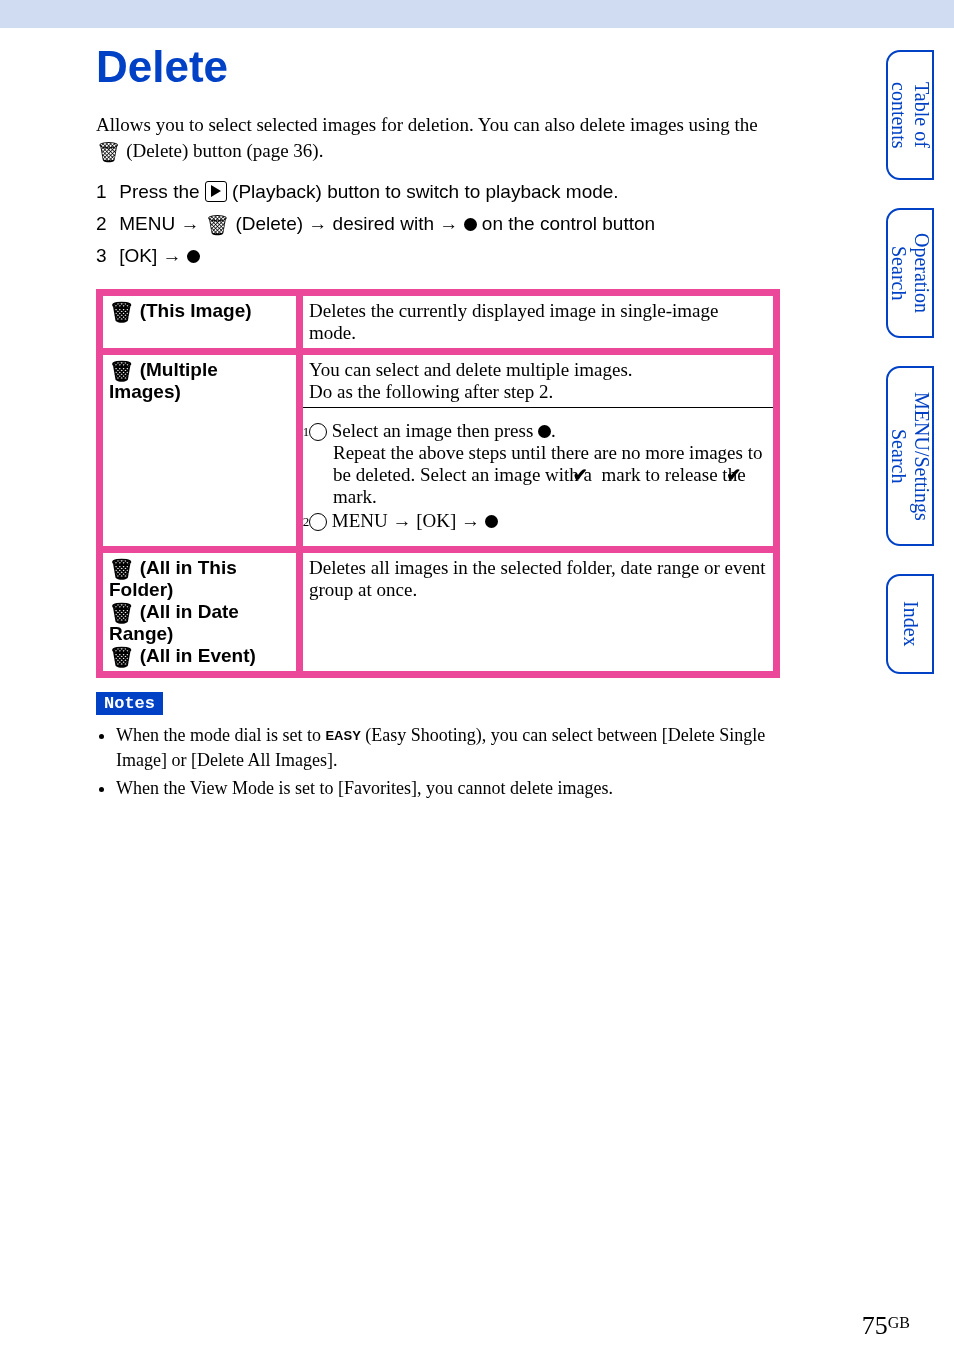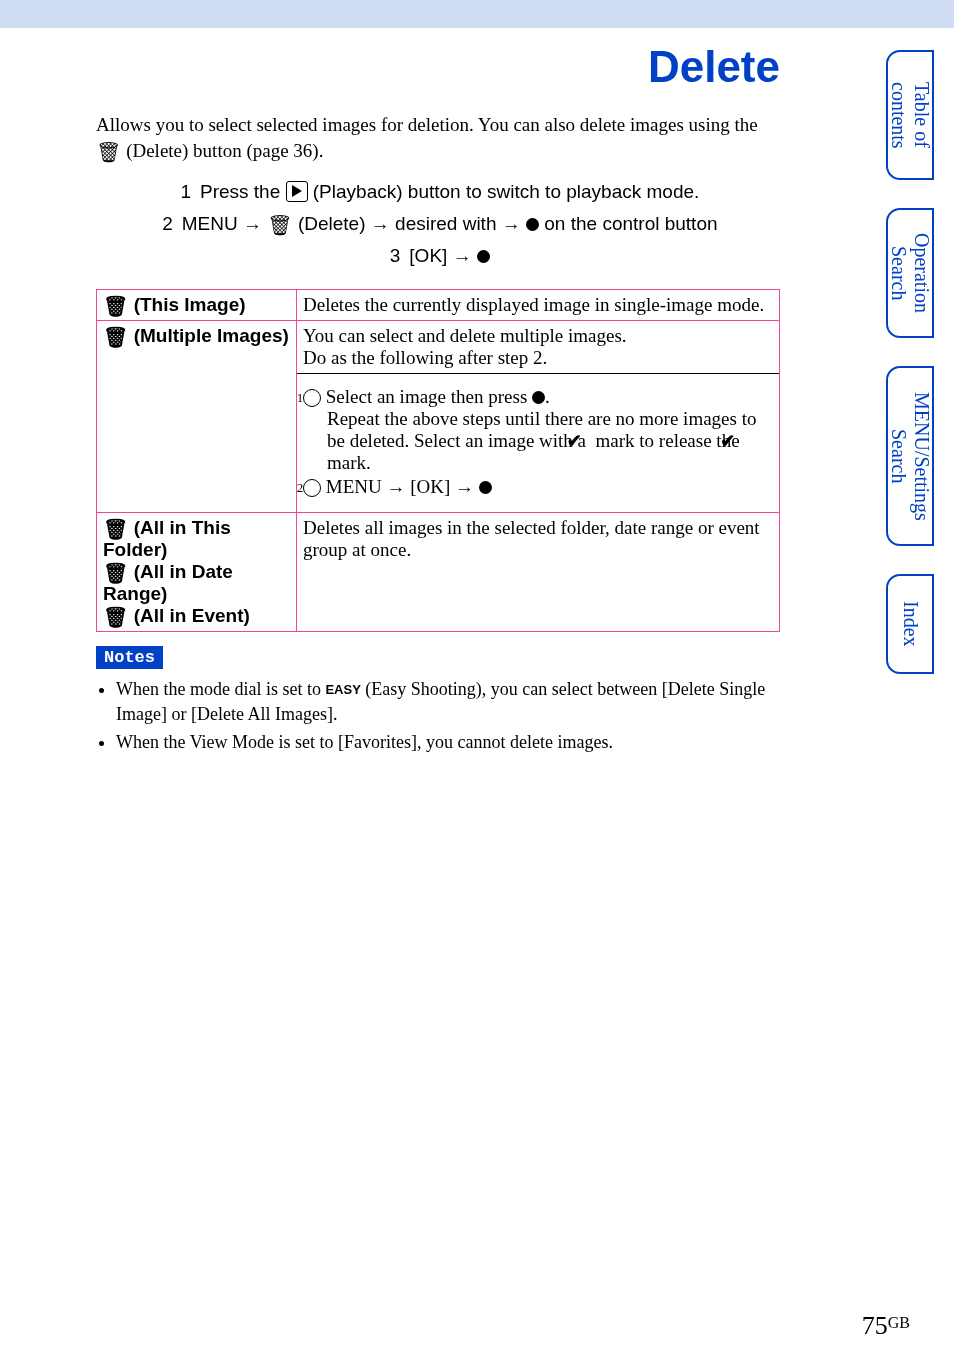--- a/index.html
+++ b/index.html
@@ -18,35 +18,33 @@
   .main {
     padding: 14px 40px 0 96px;
     width: 820px;
   }
   h1.title {
     font-family: Arial, Helvetica, sans-serif;
     font-size: 44px;
     font-weight: bold;
     color: #0041c6;
     margin: 0 0 20px 0;
-    text-align: right;
   }
   .intro {
     font-size: 19px;
     line-height: 1.35;
     margin: 0 0 18px 0;
   }
   .steps {
     font-family: Arial, Helvetica, sans-serif;
     font-size: 19px;
     margin: 0 0 22px 0;
   }
   .steps .step {
     margin-bottom: 10px;
-    text-align: center;
   }
   .steps .num {
     display: inline-block;
     width: 18px;
   }
   .arrow { font-family: Arial, sans-serif; }
   .dot {
     display: inline-block;
     width: 13px;
     height: 13px;
@@ -98,21 +96,21 @@
     font-weight: bold;
     font-size: 13px;
     vertical-align: 1px;
   }
   table.modes {
     border-collapse: collapse;
     width: 100%;
     font-size: 19px;
   }
   table.modes td {
-    border: 1px solid #ec4899;
+    border: 7px solid #ec4899;
     padding: 4px 6px;
     vertical-align: top;
   }
   table.modes td.label {
     font-family: Arial, Helvetica, sans-serif;
     font-weight: bold;
     width: 200px;
   }
   .sub-step {
     padding-left: 24px;

